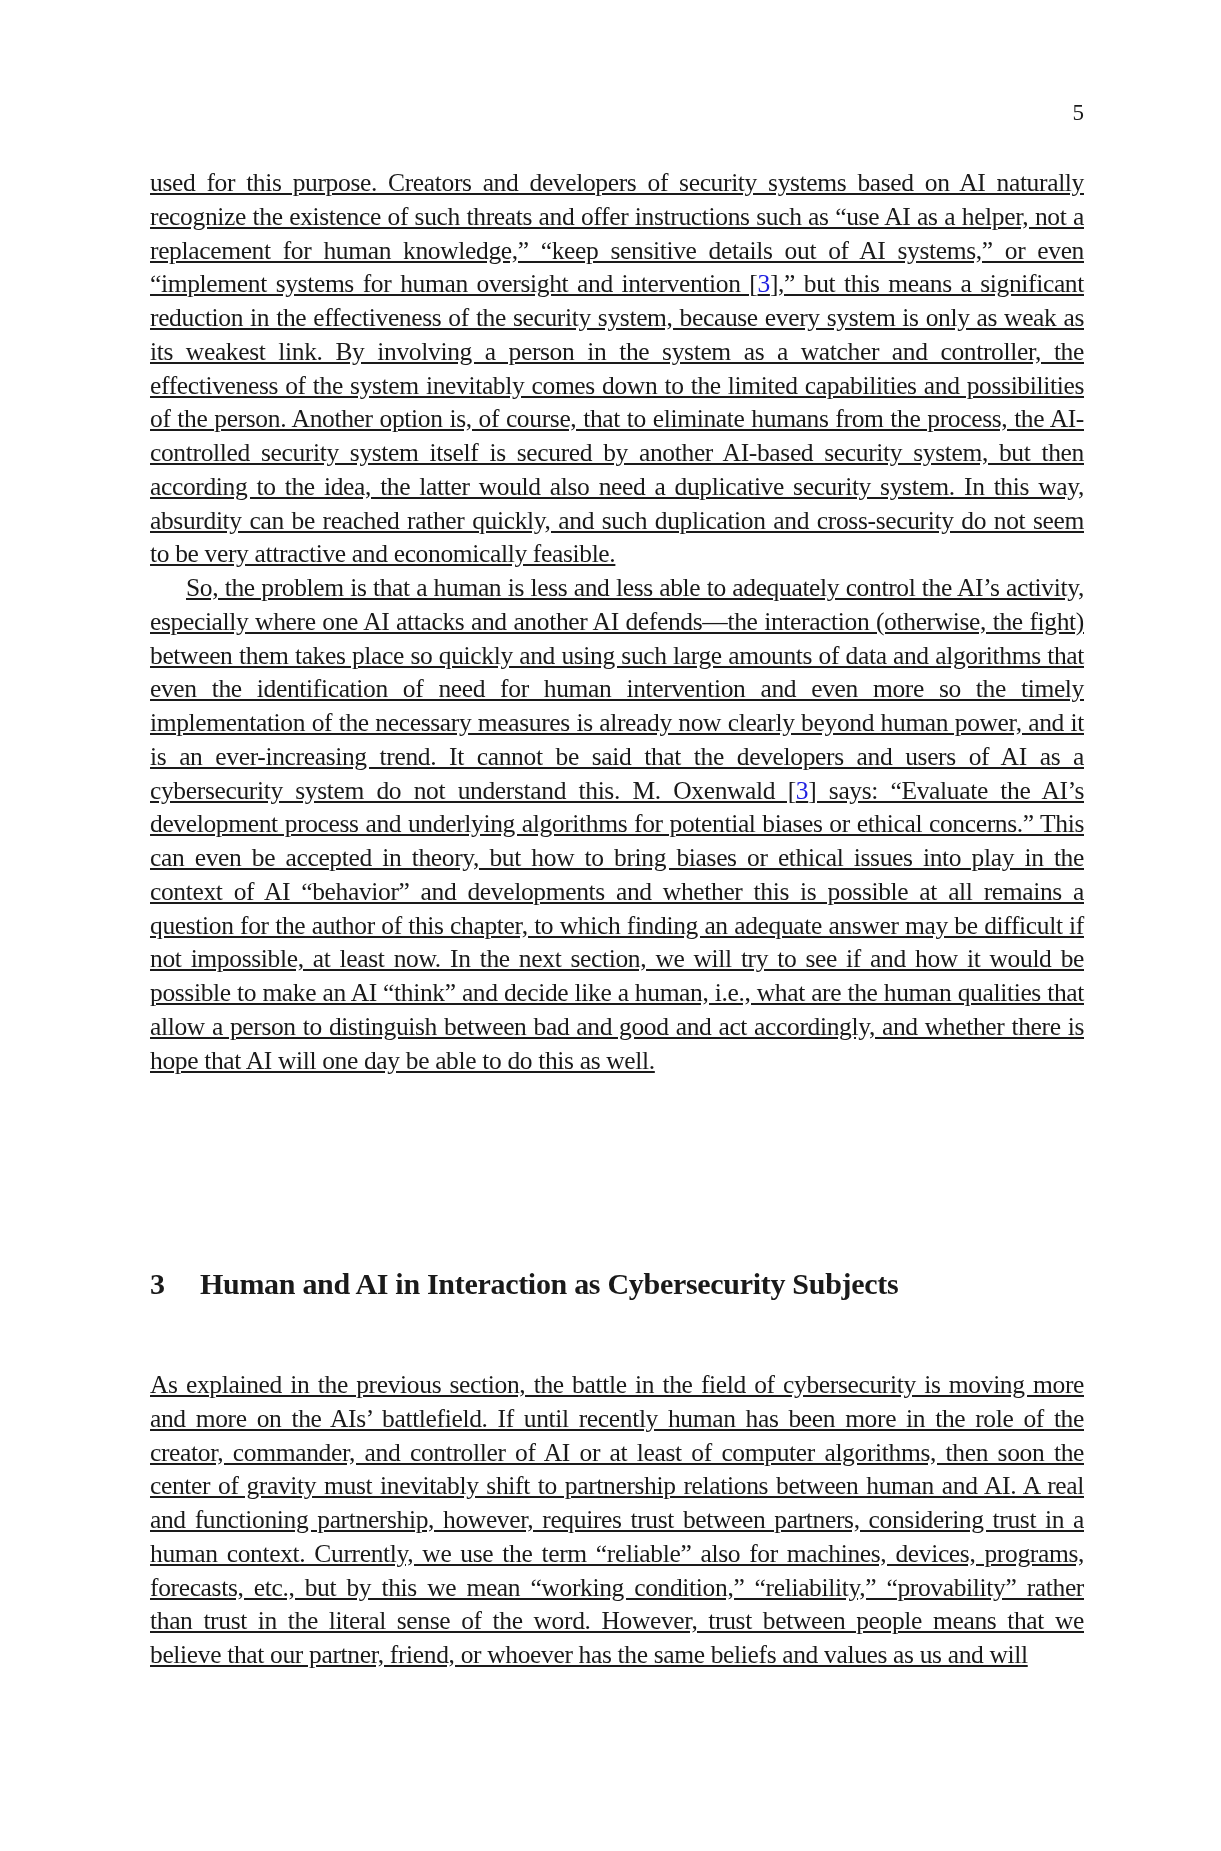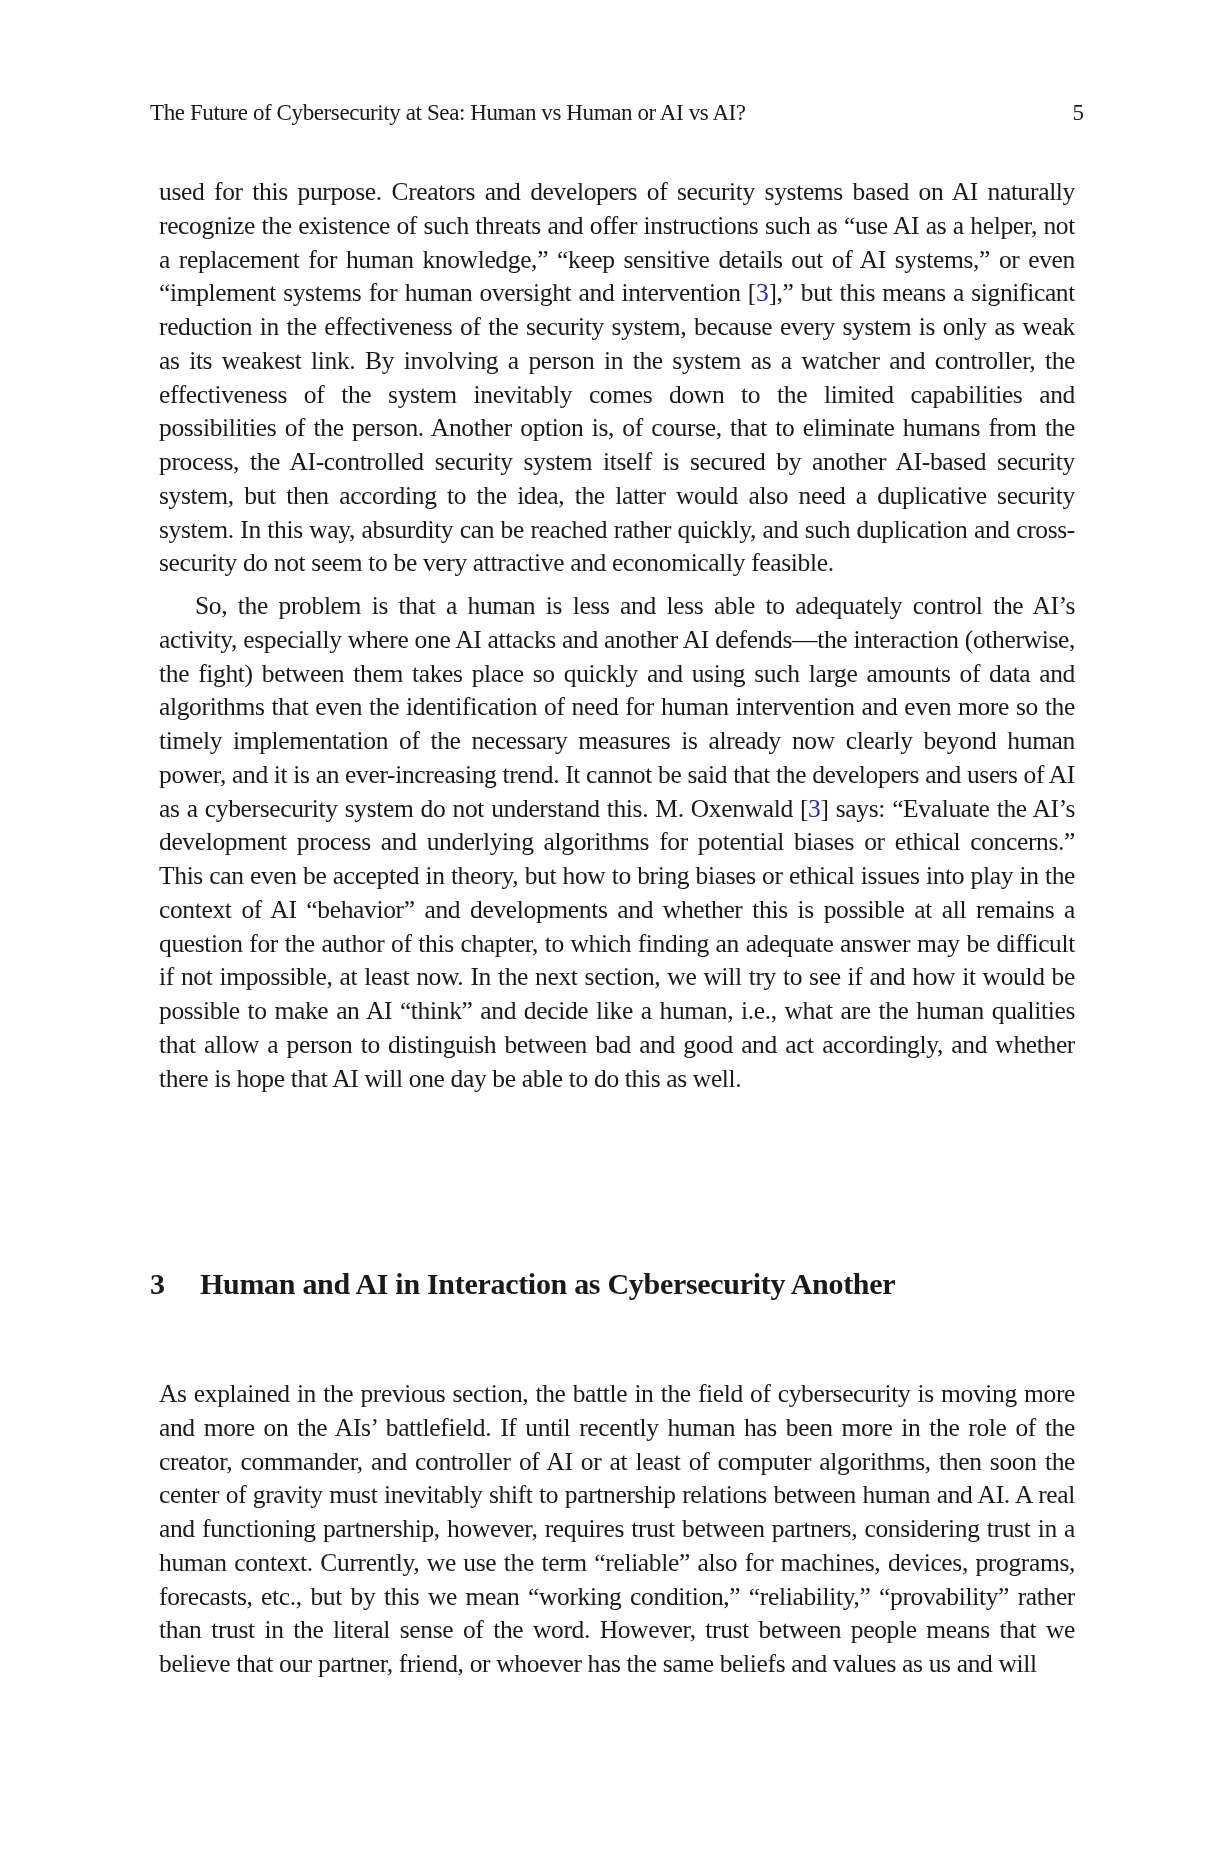--- a/index.html
+++ b/index.html
@@ -4,41 +4,40 @@
 <style>
   html, body { margin:0; padding:0; background:#ffffff; }
   body { width:1221px; height:1851px; position:relative; overflow:hidden;
          font-family:"Liberation Serif", "DejaVu Serif", serif; color:#1a1a1a; }
   .header { position:absolute; left:150px; top:98px; width:934px; height:30px;
             font-size:23px; line-height:30px; }
   .header .title { position:absolute; left:0; top:0; letter-spacing:-0.4px; }
   .header .pageno { position:absolute; right:0; top:0; }
   .body-text { position:absolute; left:150px; width:934px; font-size:25.5px;
                line-height:33.75px; text-align:justify; letter-spacing:-0.35px; }
-  .p { margin:9px; text-align:justify; }
+  .p { margin:0; text-align:justify;text-decoration:underline; }
   .p.indent { text-indent:36px; }
   .cite { color:#1f1fe0; }
   #block1 { top:166px; }
   .heading { position:absolute; left:150px; top:1266px; font-size:30px; font-weight:bold;
              line-height:36px; letter-spacing:-0.3px; }
   .heading .num { display:inline-block; width:50px; }
   #block2 { top:1368px; }
 </style>
 </head>
 <body>
 
 <div class="header">
-  <span class="title">The Future of Cybersecurity at Sea: Human vs Human or AI vs AI?</span>
   <span class="pageno">5</span>
 </div>
 
 <div class="body-text" id="block1">
   <p class="p"><span>used for this purpose. Creators and developers of security systems based on AI naturally recognize the existence of such threats and offer instructions such as “use AI as a helper, not a replacement for human knowledge,” “keep sensitive details out of AI systems,” or even “implement systems for human oversight and intervention [</span><a class="cite">3</a><span>],” but this means a significant reduction in the effectiveness of the security system, because every system is only as weak as its weakest link. By involving a person in the system as a watcher and controller, the effectiveness of the system inevitably comes down to the limited capabilities and possibilities of the person. Another option is, of course, that to eliminate humans from the process, the AI-controlled security system itself is secured by another AI-based security system, but then according to the idea, the latter would also need a duplicative security system. In this way, absurdity can be reached rather quickly, and such duplication and cross-security do not seem to be very attractive and economically feasible.</span></p>
   <p class="p indent"><span>So, the problem is that a human is less and less able to adequately control the AI’s activity, especially where one AI attacks and another AI defends—the interaction (otherwise, the fight) between them takes place so quickly and using such large amounts of data and algorithms that even the identification of need for human intervention and even more so the timely implementation of the necessary measures is already now clearly beyond human power, and it is an ever-increasing trend. It cannot be said that the developers and users of AI as a cybersecurity system do not understand this. M. Oxenwald [</span><a class="cite">3</a><span>] says: “Evaluate the AI’s development process and underlying algorithms for potential biases or ethical concerns.” This can even be accepted in theory, but how to bring biases or ethical issues into play in the context of AI “behavior” and developments and whether this is possible at all remains a question for the author of this chapter, to which finding an adequate answer may be difficult if not impossible, at least now. In the next section, we will try to see if and how it would be possible to make an AI “think” and decide like a human, i.e., what are the human qualities that allow a person to distinguish between bad and good and act accordingly, and whether there is hope that AI will one day be able to do this as well.</span></p>
 </div>
 
 <div class="heading">
-  <span class="num">3</span><span>Human and AI in Interaction as Cybersecurity Another</span>
+  <span class="num">3</span><span>Human and AI in Interaction as Cybersecurity Subjects</span>
 </div>
 
 <div class="body-text" id="block2">
   <p class="p">As explained in the previous section, the battle in the field of cybersecurity is moving more and more on the AIs’ battlefield. If until recently human has been more in the role of the creator, commander, and controller of AI or at least of computer algorithms, then soon the center of gravity must inevitably shift to partnership relations between human and AI. A real and functioning partnership, however, requires trust between partners, considering trust in a human context. Currently, we use the term “reliable” also for machines, devices, programs, forecasts, etc., but by this we mean “working condition,” “reliability,” “provability” rather than trust in the literal sense of the word. However, trust between people means that we believe that our partner, friend, or whoever has the same beliefs and values as us and will</p>
 </div>
 
 </body></html>

